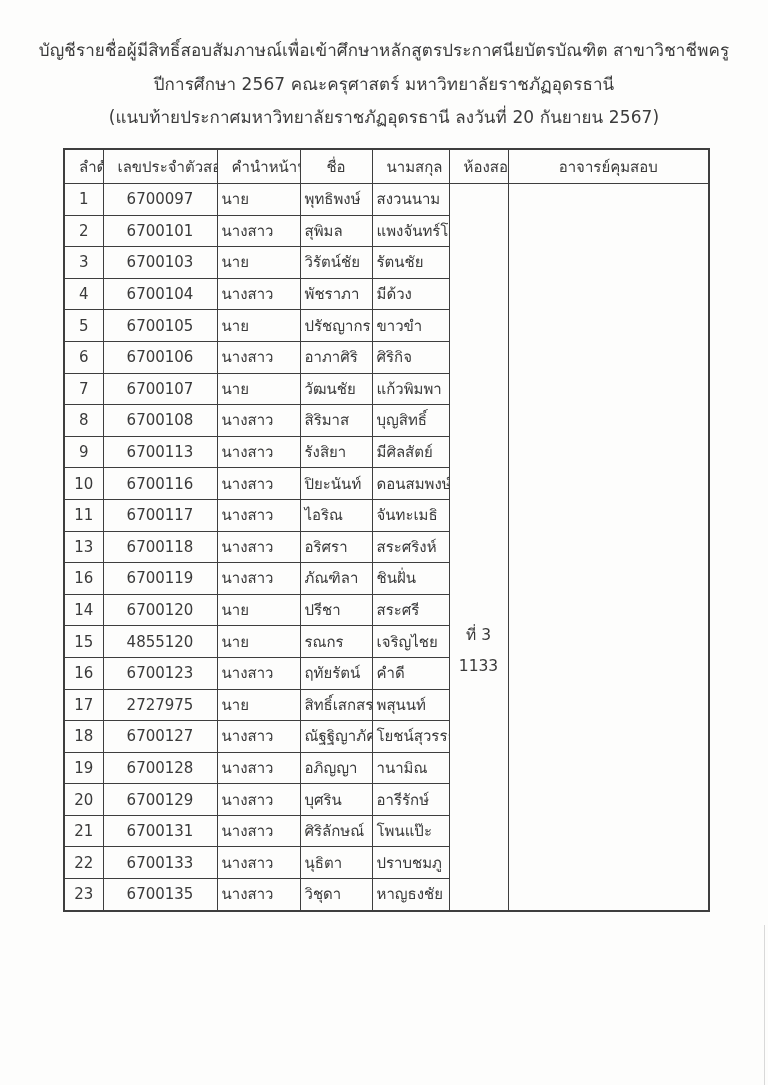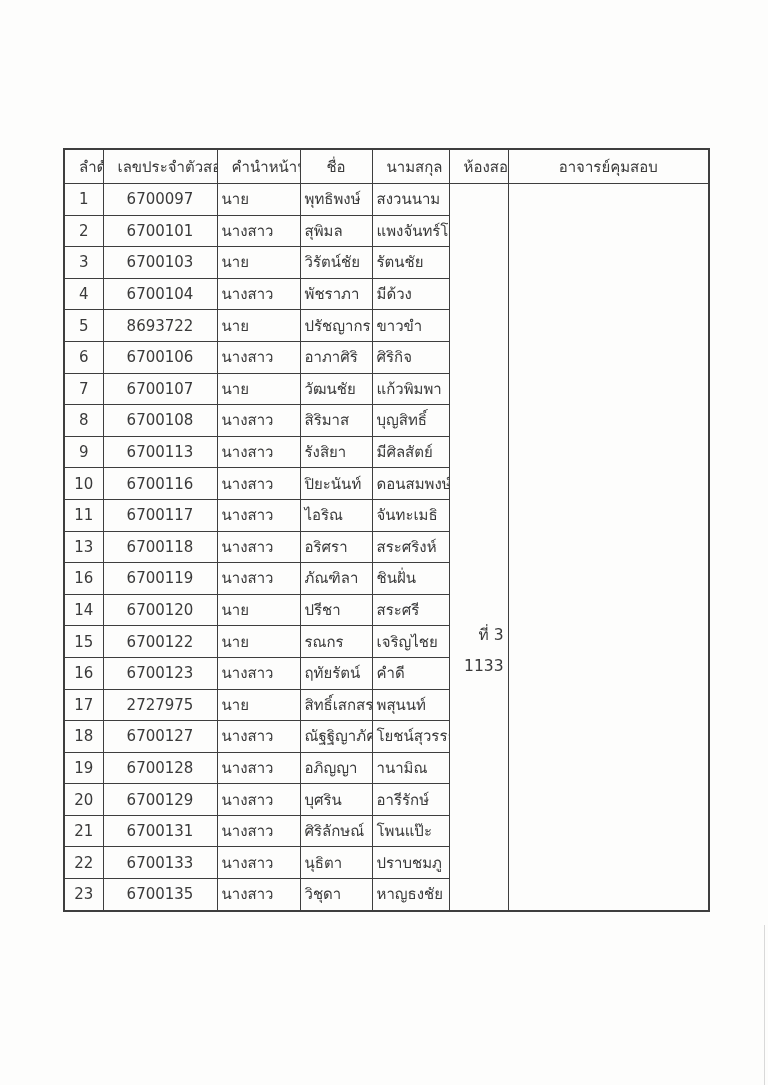--- a/index.html
+++ b/index.html
@@ -51,21 +51,21 @@
     font-size: 15px;
     padding: 0 4px;
     white-space: nowrap;
     overflow: hidden;
     vertical-align: middle;
   }
   td.c-no, td.c-id { text-align: center; font-size: 14.5px; }
   td.c-title, td.c-first, td.c-last { text-align: left; }
   td.room-cell {
     vertical-align: top;
-    text-align: right;
+    text-align: center;
     padding: 0;
   }
   .room-text {
     padding-top: 208px;
     line-height: 31px;
     font-size: 15.5px;
   }
   td.supervisor-cell { background: transparent; }
   
   .scan-edge-right {
@@ -73,20 +73,25 @@
     right: 3px; top: 925px; bottom: 0;
     width: 1.5px;
     background: #d9d9d9;
   }
 </style>
 </head>
 <body>
 
 <div class="page">
 
+  <div class="title-block">
+    <div>บัญชีรายชื่อผู้มีสิทธิ์สอบสัมภาษณ์เพื่อเข้าศึกษาหลักสูตรประกาศนียบัตรบัณฑิต สาขาวิชาชีพครู</div>
+    <div>ปีการศึกษา 2567 คณะครุศาสตร์ มหาวิทยาลัยราชภัฏอุดรธานี</div>
+    <div>(แนบท้ายประกาศมหาวิทยาลัยราชภัฏอุดรธานี ลงวันที่ 20 กันยายน 2567)</div>
+  </div>
 
   <table class="roster">
     <colgroup>
       <col style="width:39px">
       <col style="width:114px">
       <col style="width:83px">
       <col style="width:72px">
       <col style="width:77px">
       <col style="width:59px">
       <col style="width:201px">
@@ -134,21 +139,21 @@
     </tr>
         <tr>
       <td class="c-no">4</td>
       <td class="c-id">6700104</td>
       <td class="c-title">นางสาว</td>
       <td class="c-first">พัชราภา</td>
       <td class="c-last">มีด้วง</td>
     </tr>
         <tr>
       <td class="c-no">5</td>
-      <td class="c-id">8693722</td>
+      <td class="c-id">6700105</td>
       <td class="c-title">นาย</td>
       <td class="c-first">ปรัชญากร</td>
       <td class="c-last">ขาวขำ</td>
     </tr>
         <tr>
       <td class="c-no">6</td>
       <td class="c-id">6700106</td>
       <td class="c-title">นางสาว</td>
       <td class="c-first">อาภาศิริ</td>
       <td class="c-last">ศิริกิจ</td>
@@ -204,21 +209,21 @@
     </tr>
         <tr>
       <td class="c-no">14</td>
       <td class="c-id">6700120</td>
       <td class="c-title">นาย</td>
       <td class="c-first">ปรีชา</td>
       <td class="c-last">สระศรี</td>
     </tr>
         <tr>
       <td class="c-no">15</td>
-      <td class="c-id">6700122</td>
+      <td class="c-id">4855120</td>
       <td class="c-title">นาย</td>
       <td class="c-first">รณกร</td>
       <td class="c-last">เจริญไชย</td>
     </tr>
         <tr>
       <td class="c-no">16</td>
       <td class="c-id">6700123</td>
       <td class="c-title">นางสาว</td>
       <td class="c-first">ฤทัยรัตน์</td>
       <td class="c-last">คำดี</td>

